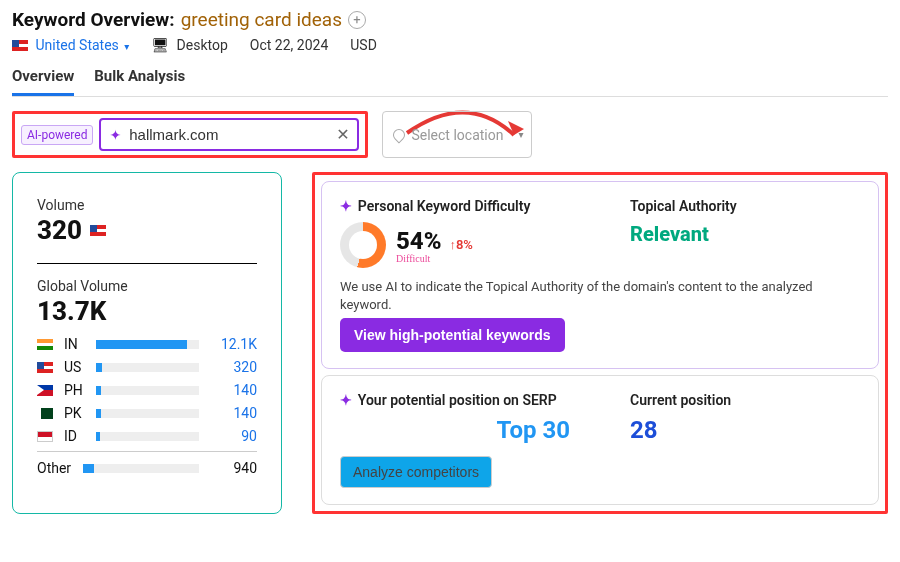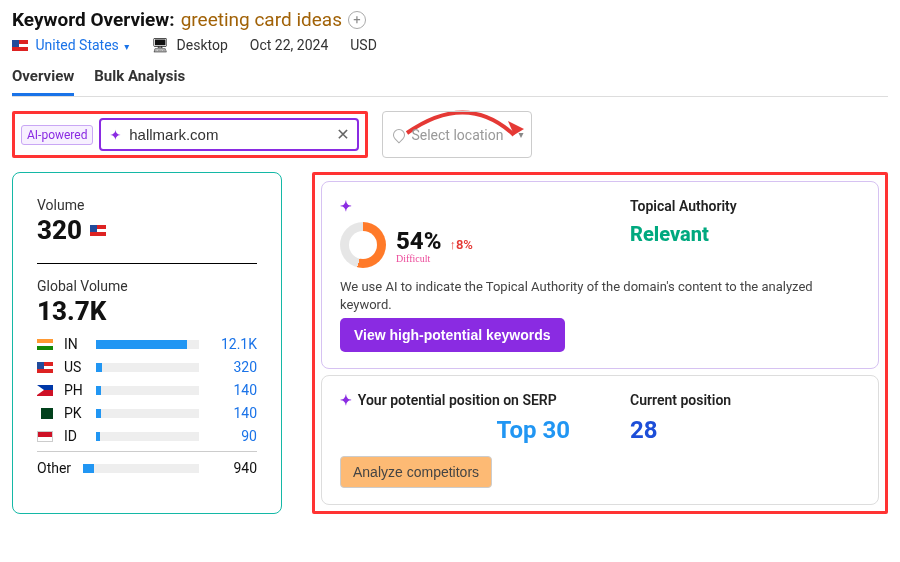--- a/index.html
+++ b/index.html
@@ -59,21 +59,21 @@
   .donut { width:46px; height:46px; border-radius:50%; background: conic-gradient(#ff7a29 0 54%, #e6e6e6 54% 100%); display:flex; align-items:center; justify-content:center; }
   .donut .hole { width:28px; height:28px; background:#fff; border-radius:50%; }
   .pct { font-size:24px; font-weight:800; }
   .delta { font-size:13px; color:#e53935; margin-left:4px; font-weight:600; }
   .diff-label { font-size:10px; color:#ec4899; margin-top:-2px;font-family:Liberation Serif, serif; }
   .authority-val { font-size:20px; font-weight:800; color:#00a97f; }
   .ai-desc { font-size:13px; color:#444; margin:10px 0 5px; line-height:1.35; }
   .btn-purple { background:#8a2be2; color:#fff; font-size:14px; font-weight:600; padding:9px 14px; border:none; border-radius:5px; cursor:pointer; }
   .top30 { font-size:24px; font-weight:700; color:#2196f3; margin-top:2px;text-align:right; }
   .curpos { font-size:24px; font-weight:700; color:#1d4ed8; margin-top:2px; }
-  .btn-grey { background:#fdba74; border:1px solid #ccc; color:#444; font-size:14px; padding:7px 12px; border-radius:4px; margin-top:12px; cursor:pointer; }
+  .btn-grey { background:#0ea5e9; border:1px solid #ccc; color:#444; font-size:14px; padding:7px 12px; border-radius:4px; margin-top:12px; cursor:pointer; }
 </style>
 </head>
 <body>
 <div class="wrap">
 
 <div class="header-row">
   <span class="title-label">Keyword Overview:</span>
   <span class="title-keyword">greeting card ideas</span>
   <span class="plus-circle">+</span>
 </div>
@@ -179,20 +179,21 @@
     </div>
   </div>
 
   <div class="right-col">
 
     <div class="panel panel1">
       <div class="pkd-row">
         <div class="pkd-col">
           <div class="pkd-title">
             <span class="sparkle">✦</span>
+            <span>Personal Keyword Difficulty</span>
           </div>
           <div class="pkd-body">
             <div class="donut">
                   <div class="hole"></div>
                 </div>
             <div>
               <div>
                 <span class="pct">54%</span>
                 <span class="delta">↑<span>8%</span></span>
               </div>

